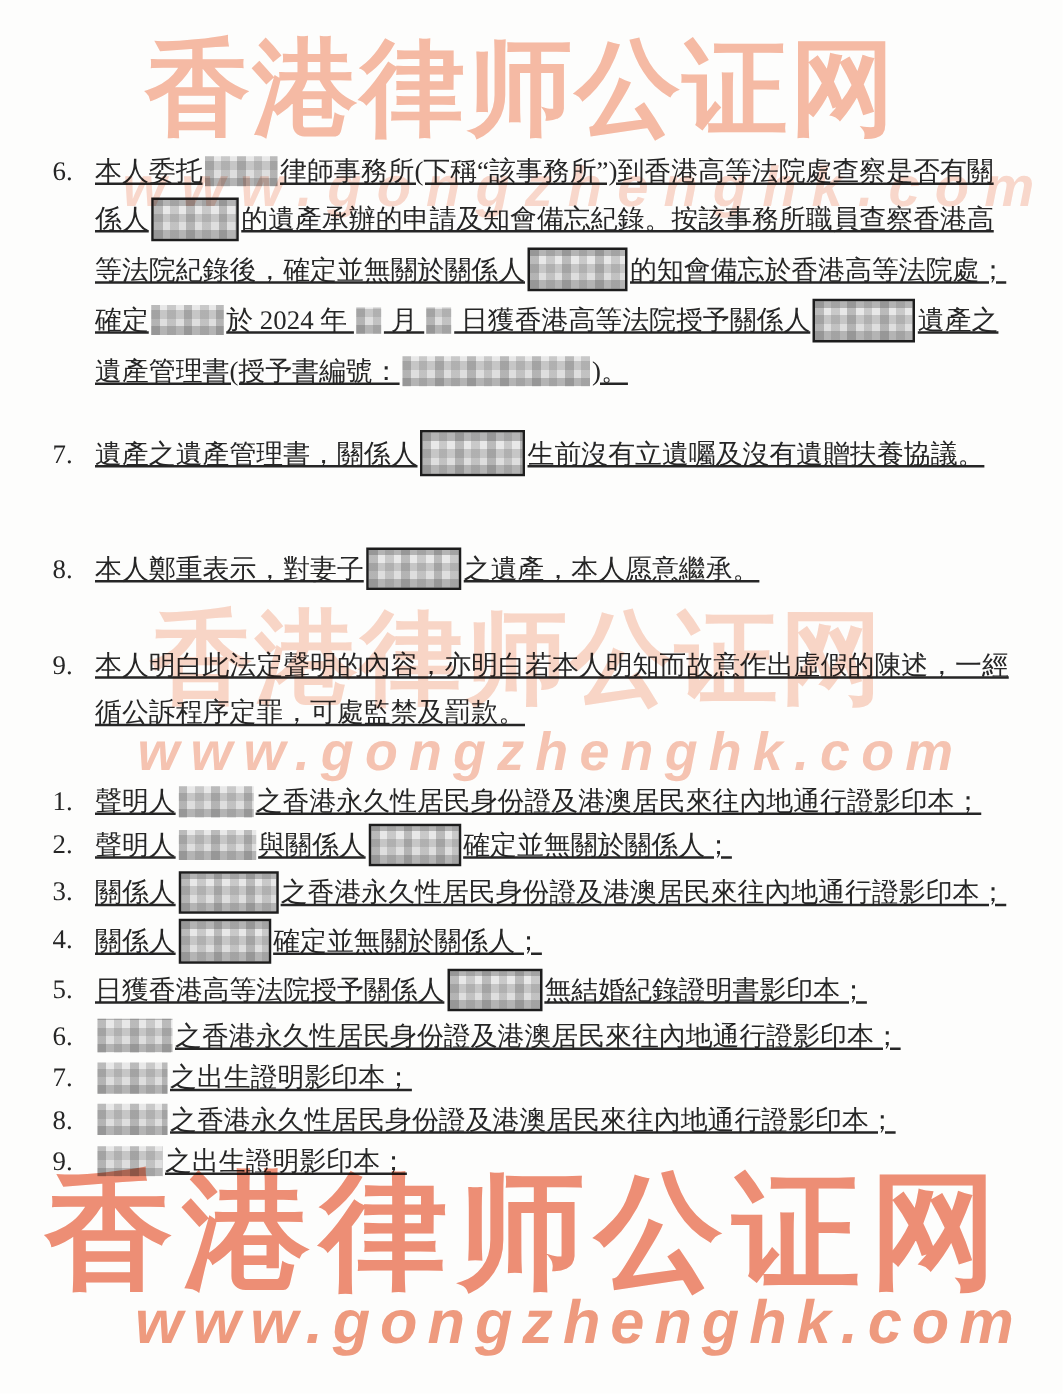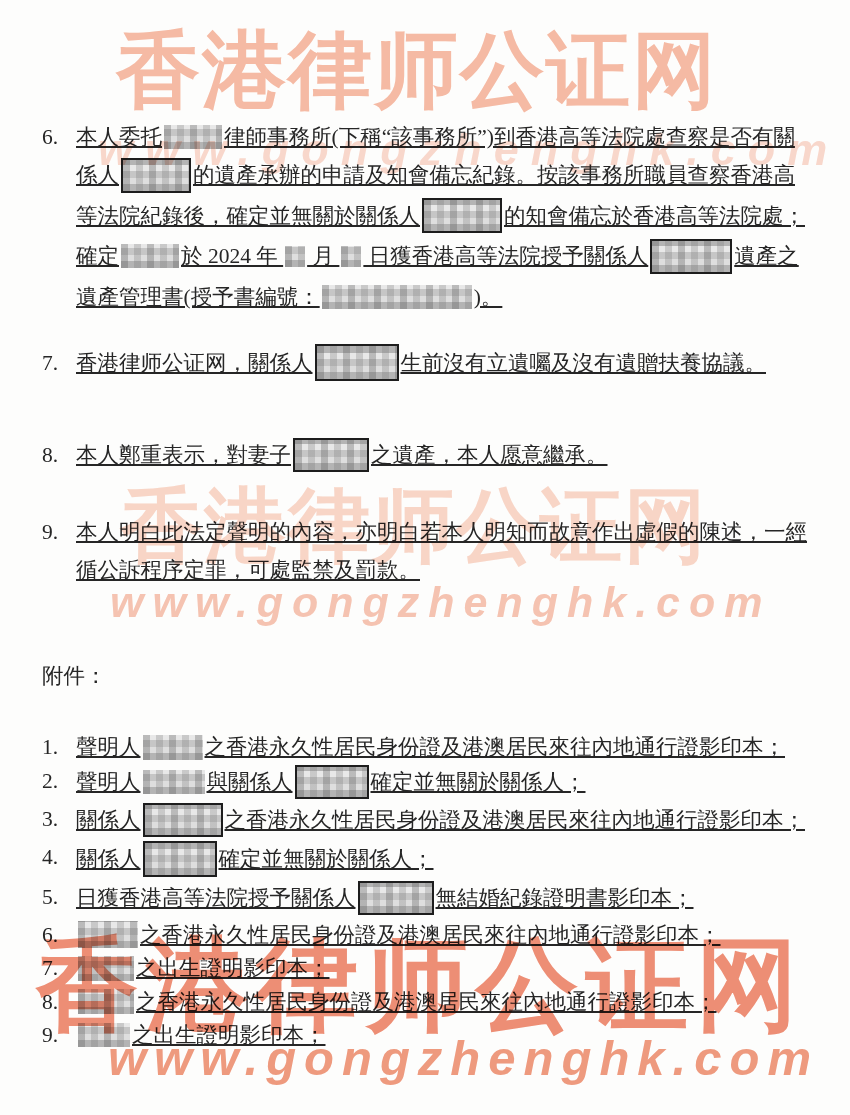--- a/index.html
+++ b/index.html
@@ -67,33 +67,32 @@
   <div class="wm wm-url-bot" style="color: rgb(240, 155, 128);">www.gongzhenghk.com</div>
 
   <div class="content">
     <div id="declaration">
         <div class="row">
           <div class="num">6.</div>
           <div class="txt"><span>本人委托</span><span class="redact" style="width: 58px; height: 24px;"></span><span>律師事務所(下稱“該事務所”)到香港高等法院處查察是否有關係人</span><span class="redact boxed" style="width: 66px; height: 31px;"></span><span>的遺產承辦的申請及知會備忘紀錄。按該事務所職員查察香港高等法院紀錄後，確定並無關於關係人</span><span class="redact boxed" style="width: 76px; height: 31px;"></span><span>的知會備忘於香港高等法院處；確定</span><span class="redact" style="width: 58px; height: 24px;"></span><span>於 2024 年 </span><span class="redact" style="width: 20px; height: 21px;"></span><span> 月 </span><span class="redact" style="width: 20px; height: 21px;"></span><span> 日獲香港高等法院授予關係人</span><span class="redact boxed" style="width: 78px; height: 31px;"></span><span>遺產之遺產管理書(授予書編號：</span><span class="redact" style="width: 150px; height: 24px;"></span><span>)。</span></div>
         </div>
         <div class="row">
           <div class="num">7.</div>
-          <div class="txt"><span>香港律师公证网，關係人</span><span class="redact boxed" style="width: 80px; height: 33px;"></span><span>生前沒有立遺囑及沒有遺贈扶養協議。</span></div>
+          <div class="txt"><span>遺產之遺產管理書，關係人</span><span class="redact boxed" style="width: 80px; height: 33px;"></span><span>生前沒有立遺囑及沒有遺贈扶養協議。</span></div>
         </div>
         <div class="row">
           <div class="num">8.</div>
           <div class="txt"><span>本人鄭重表示，對妻子</span><span class="redact boxed" style="width: 72px; height: 30px;"></span><span>之遺產，本人愿意繼承。</span></div>
         </div>
         <div class="row">
           <div class="num">9.</div>
           <div class="txt"><span>本人明白此法定聲明的內容，亦明白若本人明知而故意作出虛假的陳述，一經循公訴程序定罪，可處監禁及罰款。</span></div>
         </div>
       </div>
 
-    <div class="attachments-heading">附件：</div>
 
     <div id="attachments-list">
         <div class="row">
           <div class="num">1.</div>
           <div class="txt"><span>聲明人</span><span class="redact" style="width: 60px; height: 25px;"></span><span>之香港永久性居民身份證及港澳居民來往內地通行證影印本；</span></div>
         </div>
         <div class="row">
           <div class="num">2.</div>
           <div class="txt"><span>聲明人</span><span class="redact" style="width: 62px; height: 24px;"></span><span>與關係人</span><span class="redact boxed" style="width: 70px; height: 30px;"></span><span>確定並無關於關係人；</span></div>
         </div>

